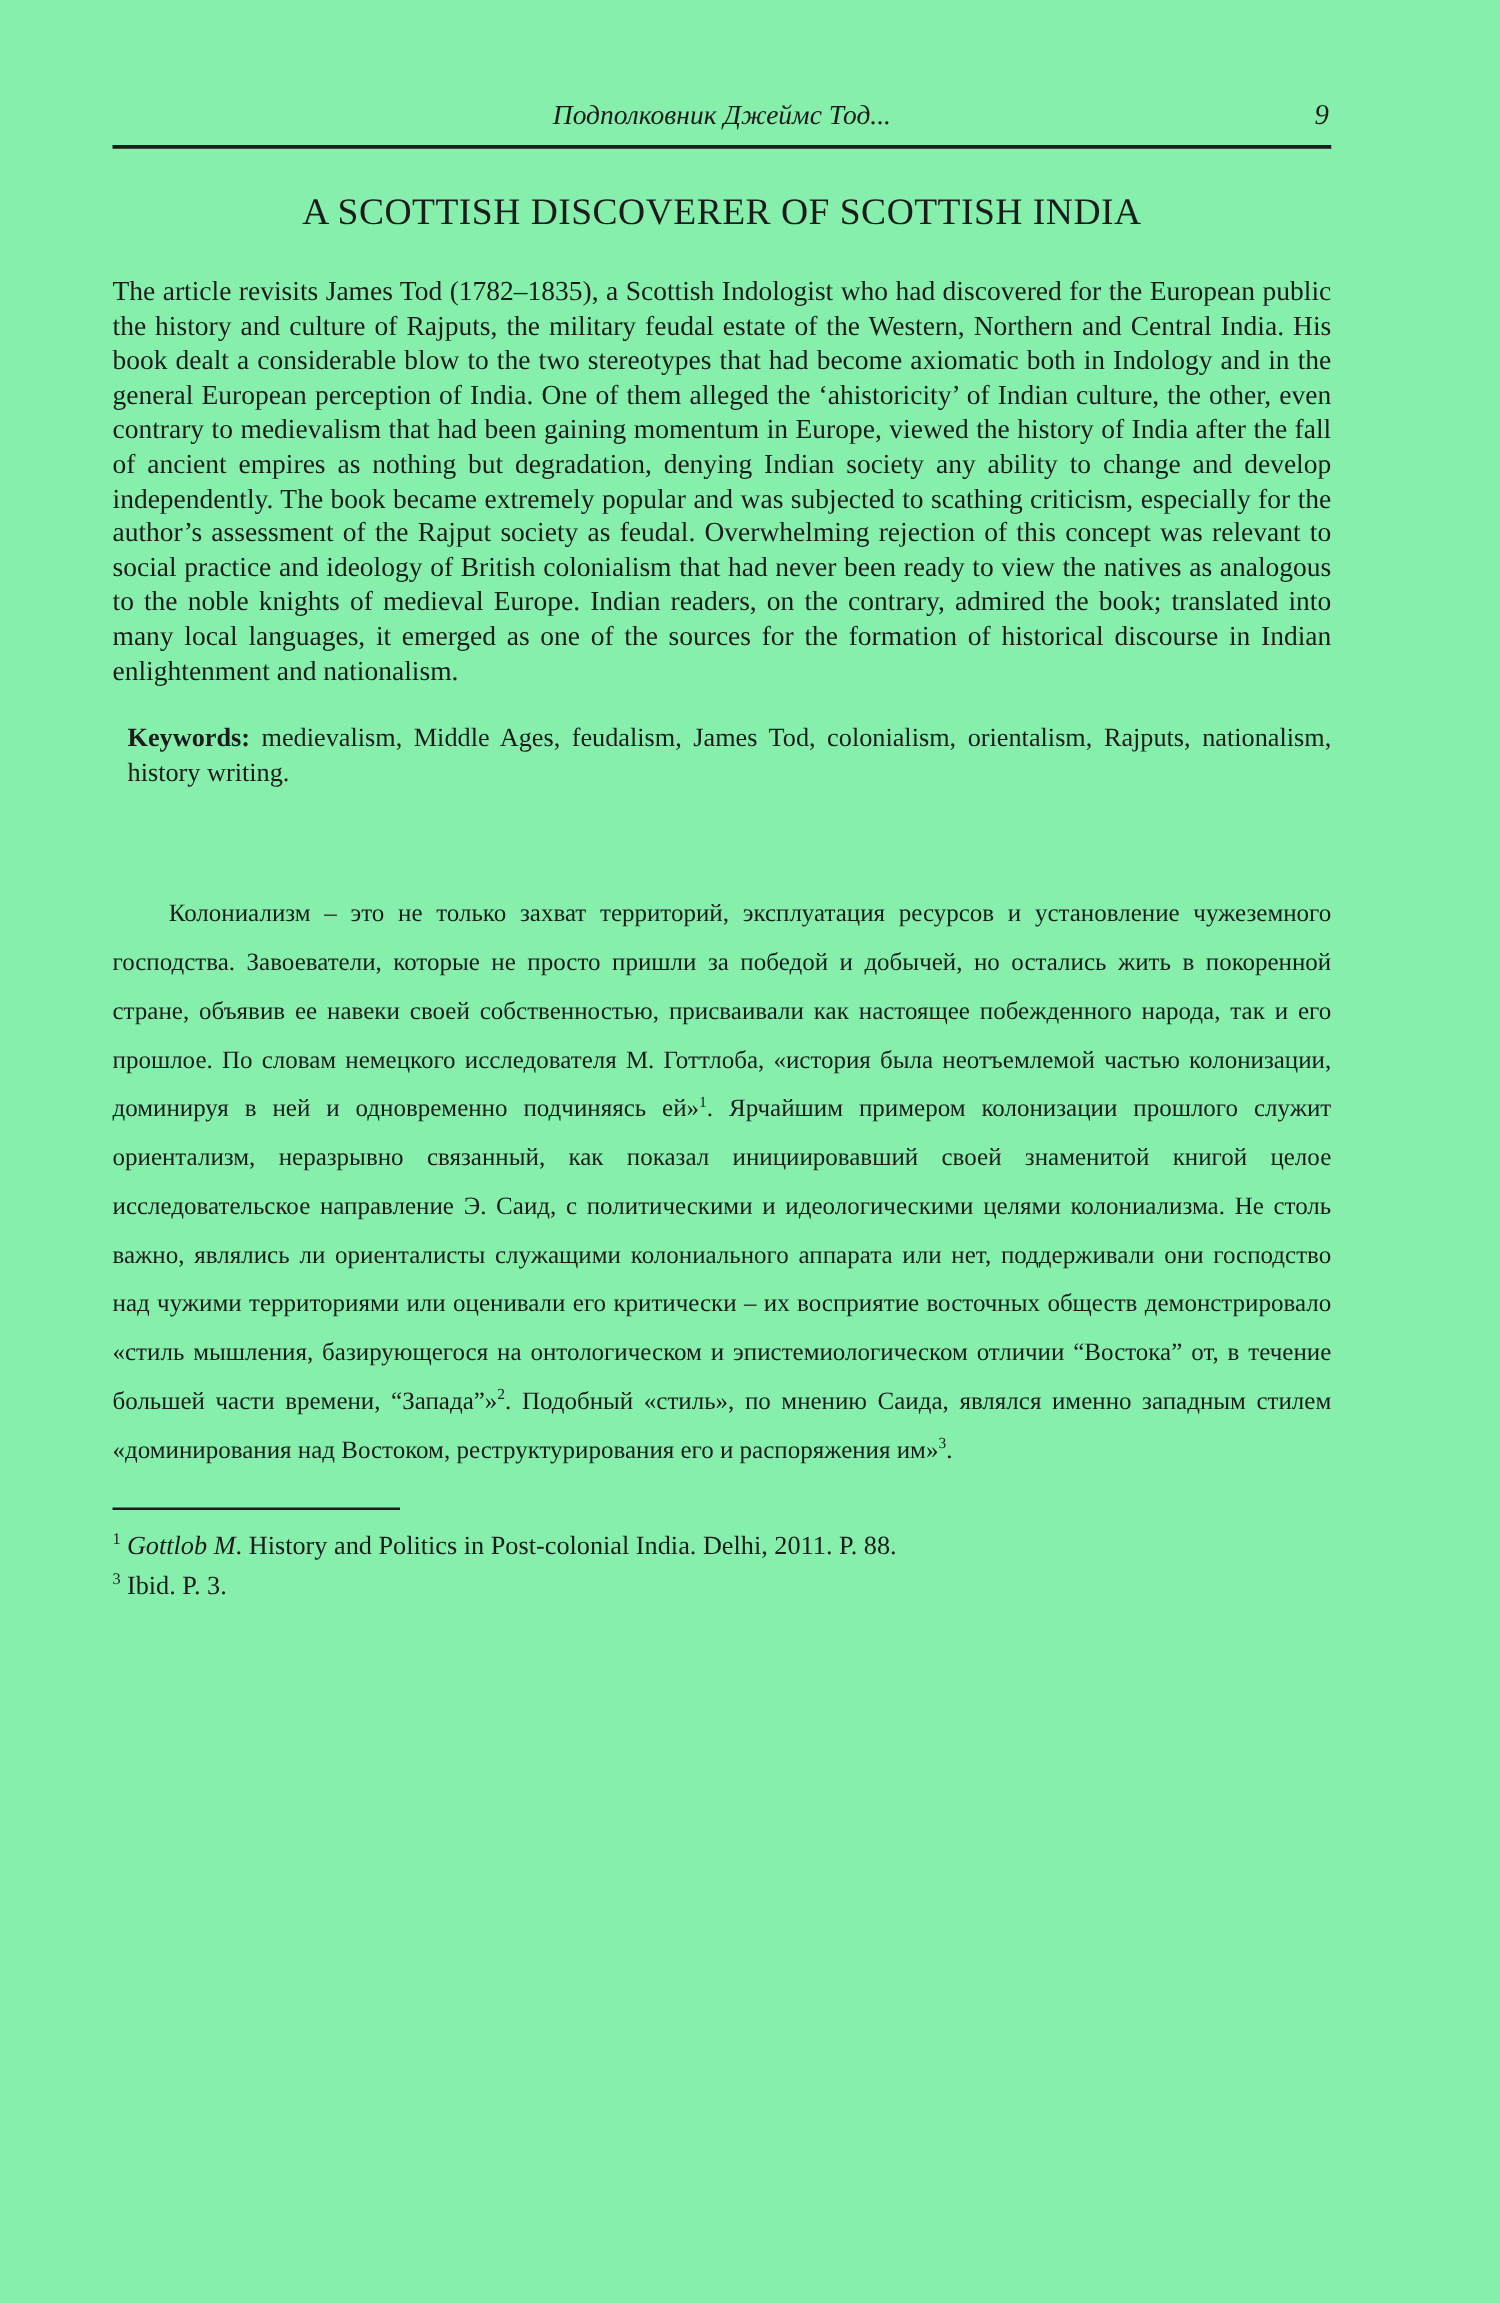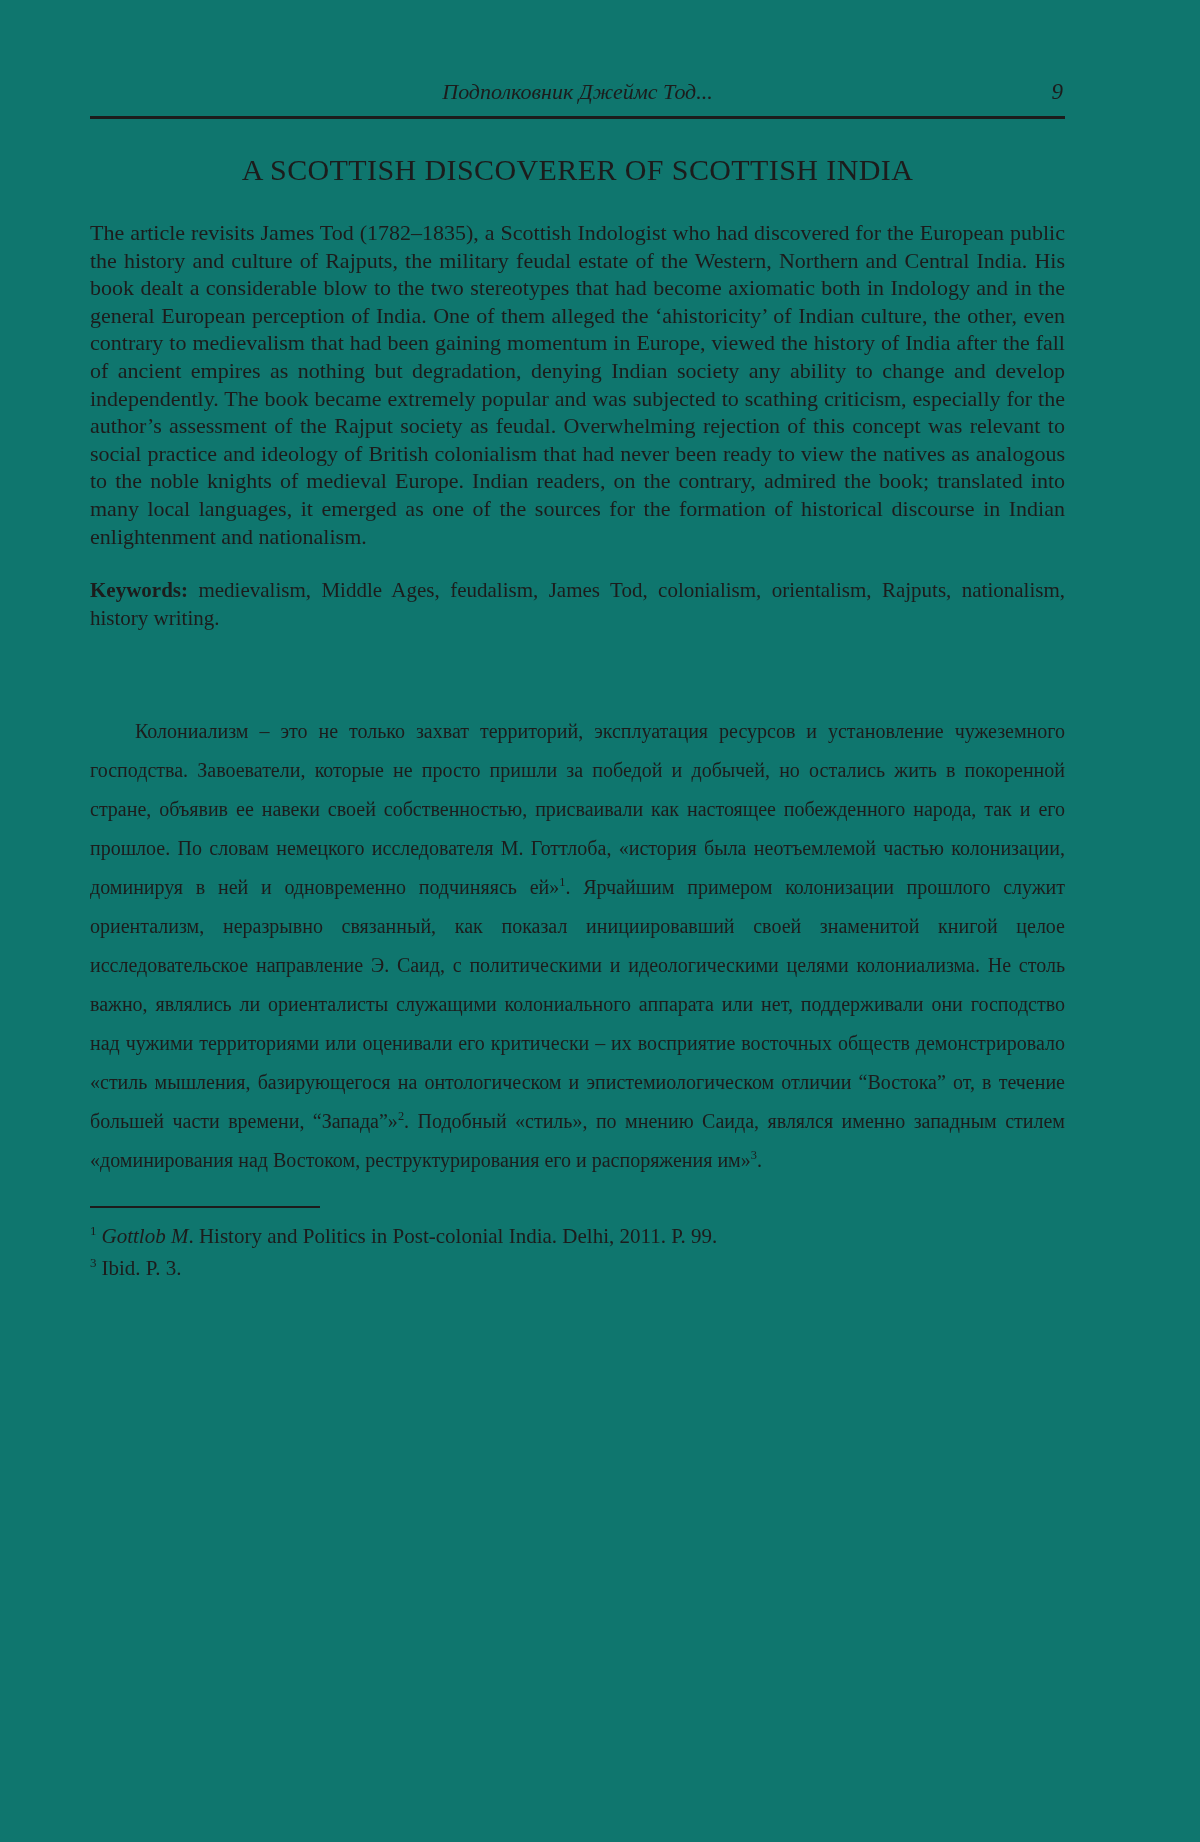--- a/index.html
+++ b/index.html
@@ -5,21 +5,21 @@
   html, body {
     margin: 0;
     padding: 0;
     background: #ffffff;
   }
   .page {
     position: relative;
     width: 1200px;
     height: 1842px;
     box-sizing: border-box;
-    background: #0f766e;
+    background: #86efac;
     color: #1c1c1c;
     font-family: "Liberation Serif", serif;
     padding: 78px 135px 0 90px;
     overflow: hidden;
   }
   .running-head {
     position: relative;
     height: 30px;
   }
   .rh-text {
@@ -50,21 +50,21 @@
     letter-spacing: 0.4px;
   }
   .t-line { display: block; }
   .abstract {
     margin: 30px 0 0 0;
     font-size: 22px;
     line-height: 27.6px;
     text-align: justify;
   }
   .keywords {
-    margin: 27px 0 0 0;
+    margin: 27px 0 0 12px;
     font-size: 21px;
     line-height: 27.6px;
     text-align: justify;
   }
   .keywords strong { font-weight: bold; }
   .body-para {
     margin: 80px 0 0 0;
     font-size: 20px;
     line-height: 39px;
     text-align: justify;
@@ -111,17 +111,17 @@
 
   <p class="abstract">The article revisits James Tod (1782–1835), a Scottish Indologist who had discovered for the European public the history and culture of Rajputs, the military feudal estate of the Western, Northern and Central India. His book dealt a considerable blow to the two stereotypes that had become axiomatic both in Indology and in the general European perception of India. One of them alleged the ‘ahistoricity’ of Indian culture, the other, even contrary to medievalism that had been gaining momentum in Europe, viewed the history of India after the fall of ancient empires as nothing but degradation, denying Indian society any ability to change and develop independently. The book became extremely popular and was subjected to scathing criticism, especially for the author’s assessment of the Rajput society as feudal. Overwhelming rejection of this concept was relevant to social practice and ideology of British colonialism that had never been ready to view the natives as analogous to the noble knights of medieval Europe. Indian readers, on the contrary, admired the book; translated into many local languages, it emerged as one of the sources for the formation of historical discourse in Indian enlightenment and nationalism.</p>
 
   <p class="keywords"><strong>Keywords:</strong><span> medievalism, Middle Ages, feudalism, James Tod, colonialism, orientalism, Rajputs, nationalism, history writing.</span></p>
 
   <p class="body-para"><span>Колониализм – это не только захват территорий, эксплуатация ресурсов и установление чужеземного господства. Завоеватели, которые не просто пришли за победой и добычей, но остались жить в покоренной стране, объявив ее навеки своей собственностью, присваивали как настоящее побежденного народа, так и его прошлое. По словам немецкого исследователя М. Готтлоба, «история была неотъемлемой частью колонизации, доминируя в ней и одновременно подчиняясь ей»</span><sup class="fn-ref">1</sup><span>. Ярчайшим примером колонизации прошлого служит ориентализм, неразрывно связанный, как показал инициировавший своей знаменитой книгой целое исследовательское направление Э. Саид, с политическими и идеологическими целями колониализма. Не столь важно, являлись ли ориенталисты служащими колониального аппарата или нет, поддерживали они господство над чужими территориями или оценивали его критически – их восприятие восточных обществ демонстрировало «стиль мышления, базирующегося на онтологическом и эпистемиологическом отличии “Востока” от, в течение большей части времени, “Запада”»</span><sup class="fn-ref">2</sup><span>. Подобный «стиль», по мнению Саида, являлся именно западным стилем «доминирования над Востоком, реструктурирования его и распоряжения им»</span><sup class="fn-ref">3</sup><span>.</span></p>
 
   <div class="fn-rule"></div>
 
   <div class="footnotes">
-    <p class="fn"><sup class="fn-mark">1</sup><em>Gottlob M</em><span>. History and Politics in Post-colonial India. Delhi, 2011. P. 99.</span></p>
+    <p class="fn"><sup class="fn-mark">1</sup><em>Gottlob M</em><span>. History and Politics in Post-colonial India. Delhi, 2011. P. 88.</span></p>
     <p class="fn"><sup class="fn-mark">3</sup><em></em><span>Ibid. P. 3.</span></p>
   </div>
 
 </div>
 
 </body></html>

